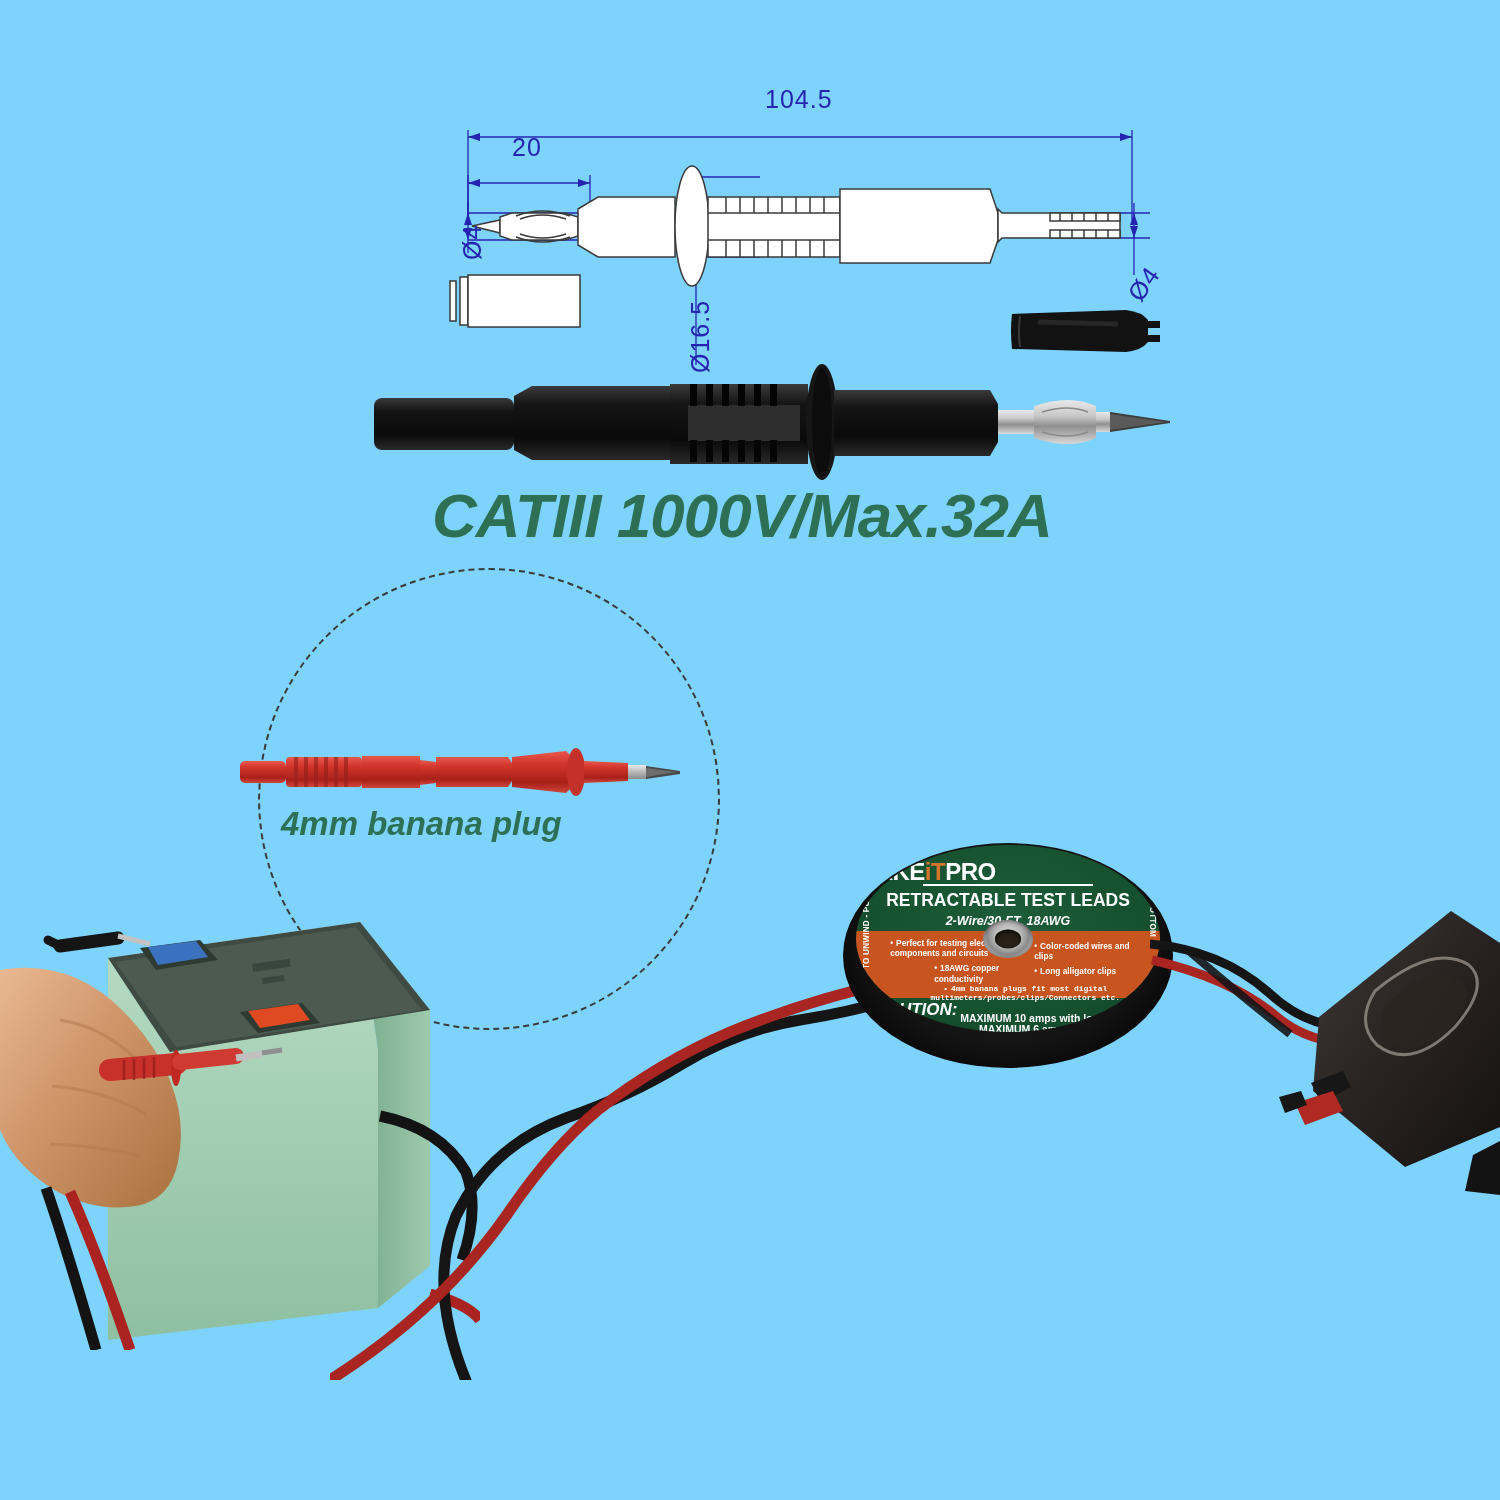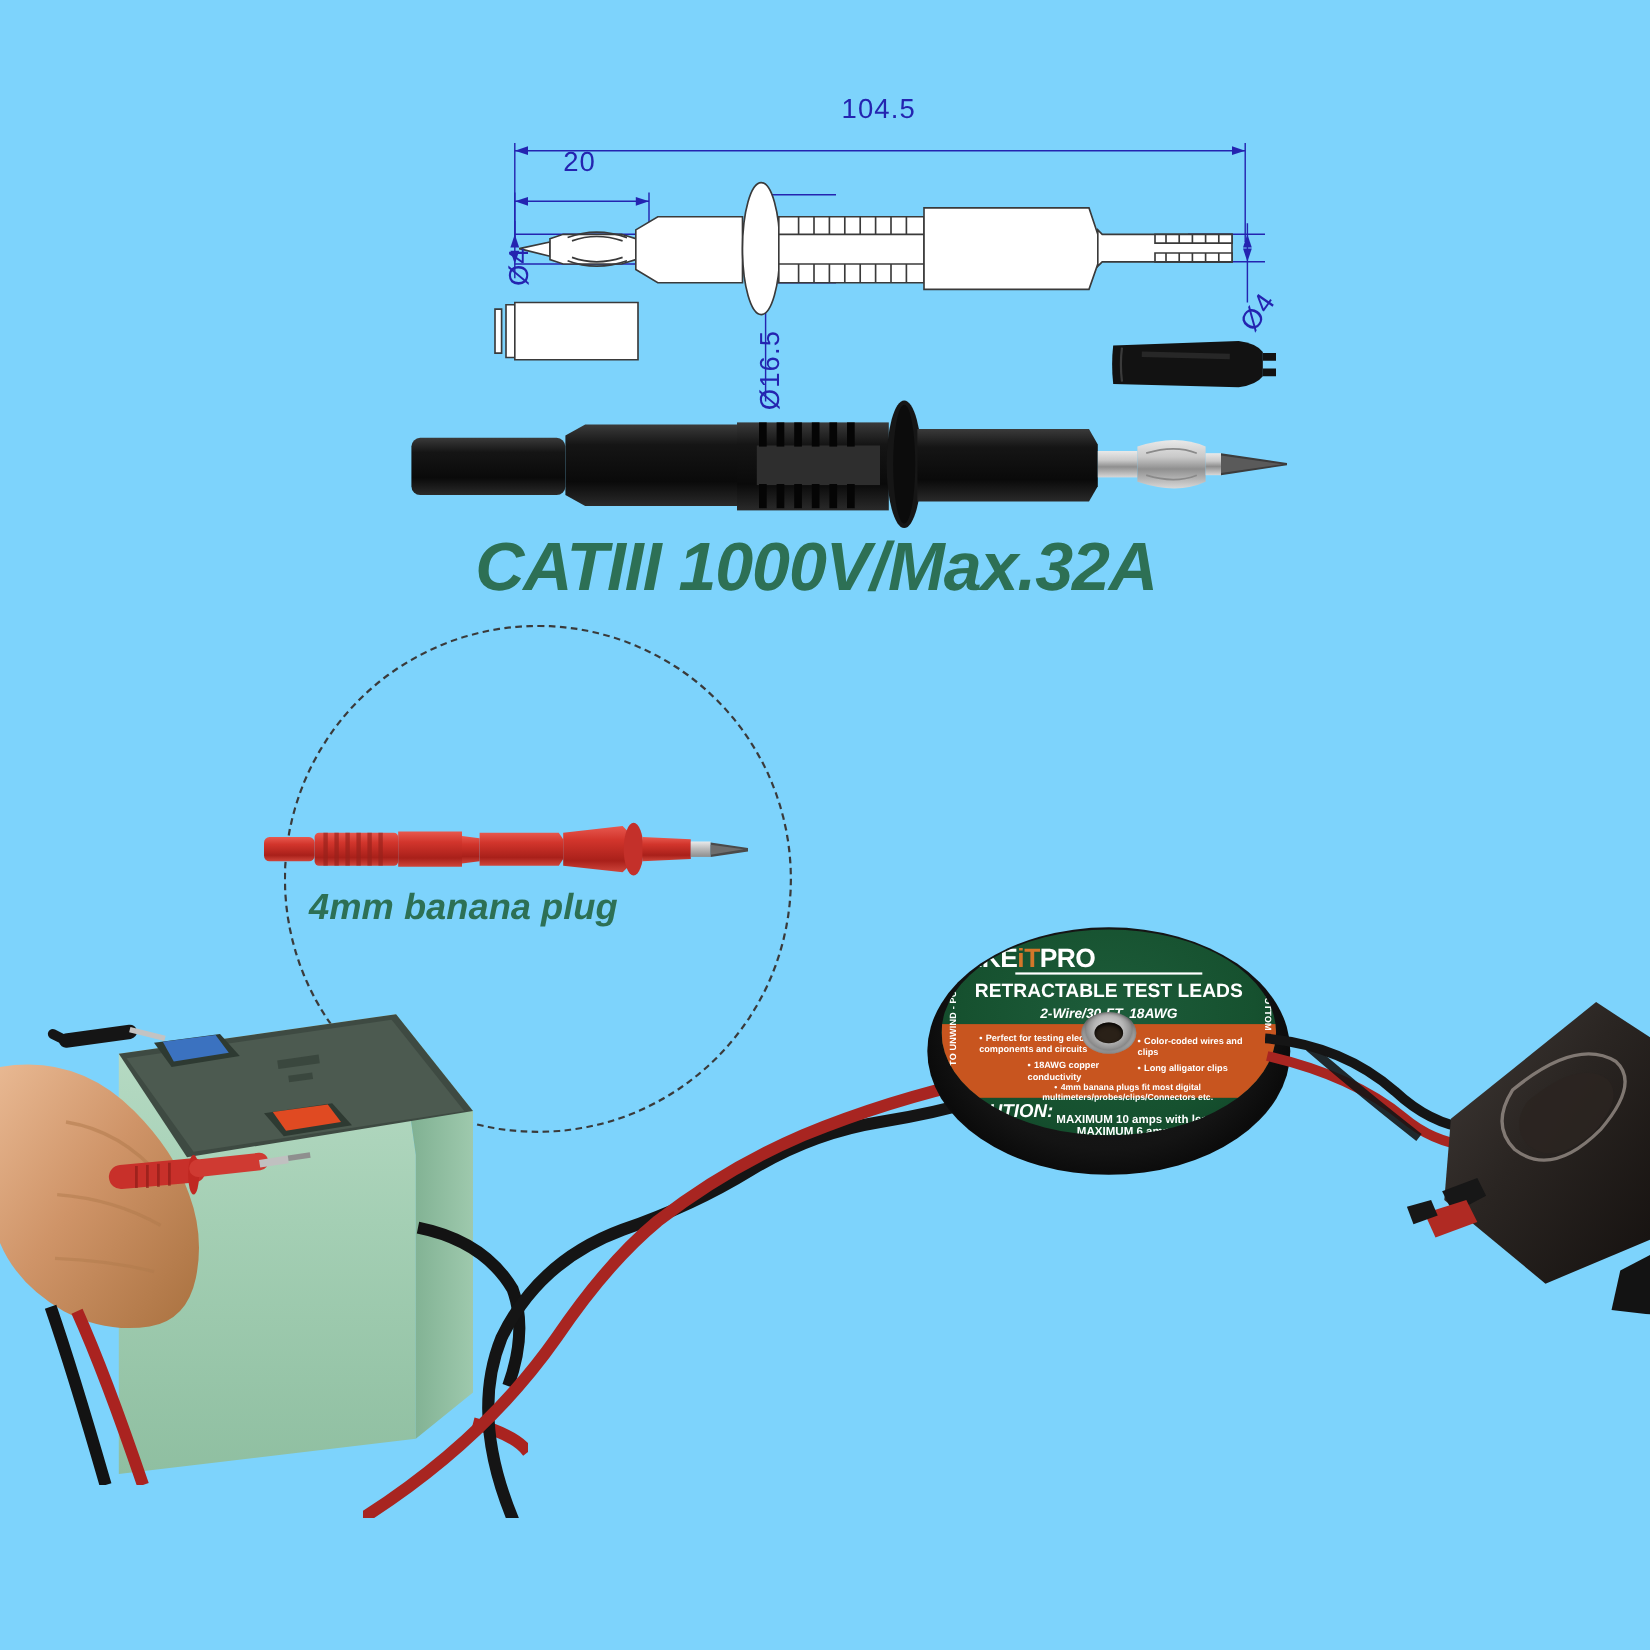--- a/index.html
+++ b/index.html
@@ -90,21 +90,21 @@
   #vn-right { right: 3px; top: 8%; transform: rotate(90deg); transform-origin: right top; }
   .bul {
     position: absolute; color: #ffffff; font-weight: bold;
     font-size: 8.3px; line-height: 1.25;
   }
   .bul::before { content: "•"; margin-right: 3px; }
   #bl1 { left: 34px; top: 10%; width: 120px; }
   #bl2 { left: 34px; top: 48%; width: 110px; margin-left: 44px; }
   #br1 { left: 178px; top: 14%; width: 108px; }
   #br2 { left: 178px; top: 52%; width: 112px; }
-  #bc  { left: 58px; top: 78%; width: 222px; text-align: center; font-size: 7.9px; }
+  #bc  { left: 58px; top: 78%; width: 222px; text-align: center; font-size: 7.9px; font-family: Liberation Mono, monospace; }
   .hub {
     position: absolute; left: 50%; top: 50%; width: 50px; height: 38px;
     transform: translate(-50%, -50%); border-radius: 50%;
     background: radial-gradient(ellipse at 50% 40%, #d8d8d8 0%, #b6b6b6 38%, #8a8a8a 60%, #e8e8e8 80%, #9a9a9a 100%);
     box-shadow: inset 0 0 4px rgba(0,0,0,.6);
   }
   .hub::after {
     content: ""; position: absolute; left: 50%; top: 50%;
     width: 26px; height: 19px; transform: translate(-50%,-50%);
     border-radius: 50%; background: #2a2118;

